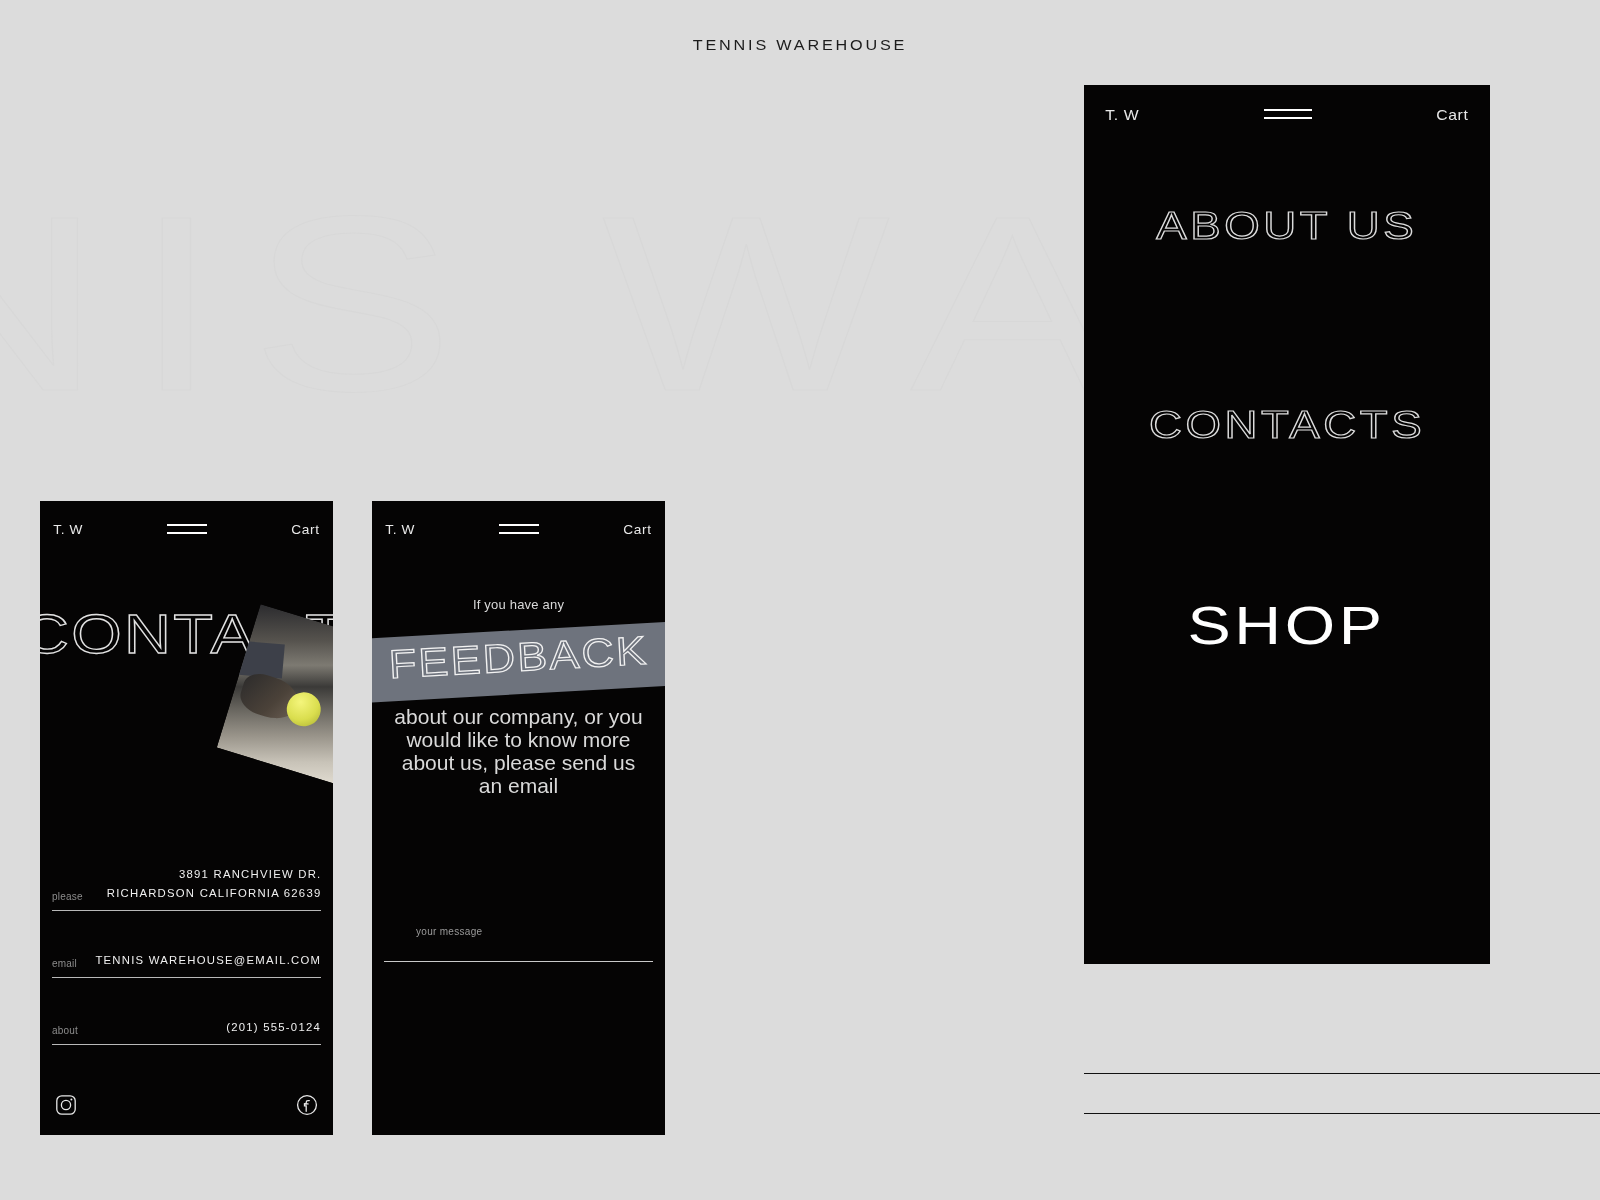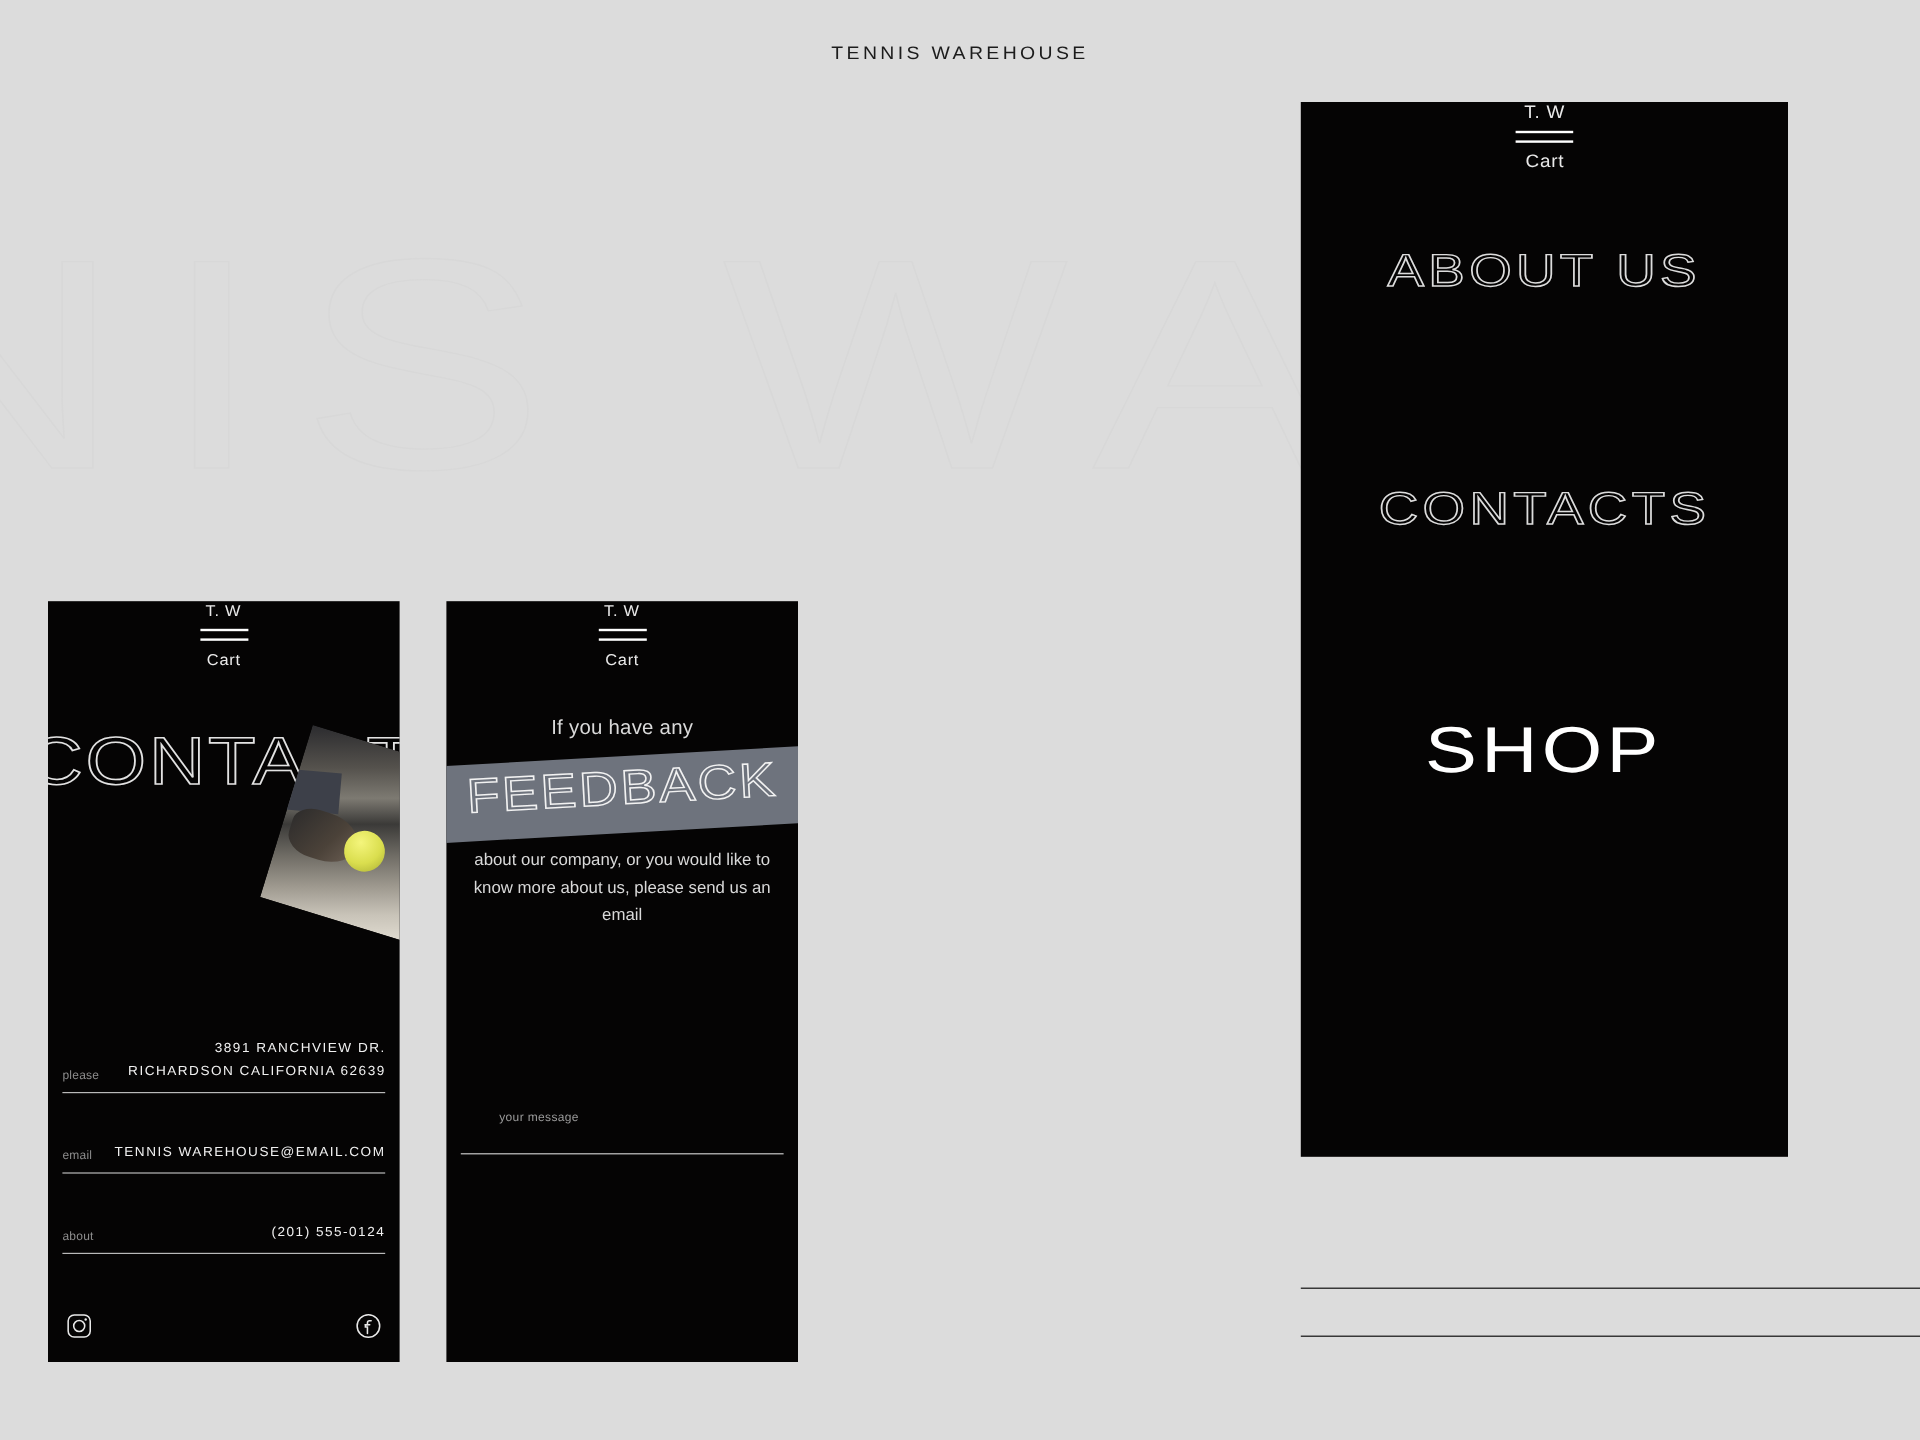--- a/index.html
+++ b/index.html
@@ -62,21 +62,20 @@
     position: absolute;
     top: 0;
     left: 0;
     right: 0;
     height: 56px;
     display: flex;
     align-items: center;
     justify-content: space-between;
     padding: 0 14px;
     z-index: 20;
-    flex-direction: column;
   }
 
   .logo-mark {
     color: #e9e9e9;
     font-size: 13px;
     letter-spacing: 0.6px;
     transform: scaleX(1.05);
   }
 
   .cart-link {
@@ -235,21 +234,21 @@
     height: 634px;
   }
 
   .fb-line-top {
     position: absolute;
     top: 96px;
     left: 0;
     right: 0;
     text-align: center;
     color: #d9d9d9;
-    font-size: 17px;
+    font-size: 13px;
     letter-spacing: 0.2px;
   }
 
   .fb-band {
     position: absolute;
     top: 129px;
     left: -10px;
     width: 320px;
     height: 64px;
     background: #6e737d;
@@ -270,21 +269,21 @@
     -webkit-text-stroke: 1.2px #f2f2f2;
   }
 
   .fb-para {
     position: absolute;
     top: 204px;
     left: 16px;
     right: 16px;
     text-align: center;
     color: #d9d9d9;
-    font-size: 14px;
+    font-size: 21px;
     line-height: 23px;
     z-index: 3;
   }
 
   .msg-field {
     position: absolute;
     left: 12px;
     right: 12px;
     top: 425px;
   }

